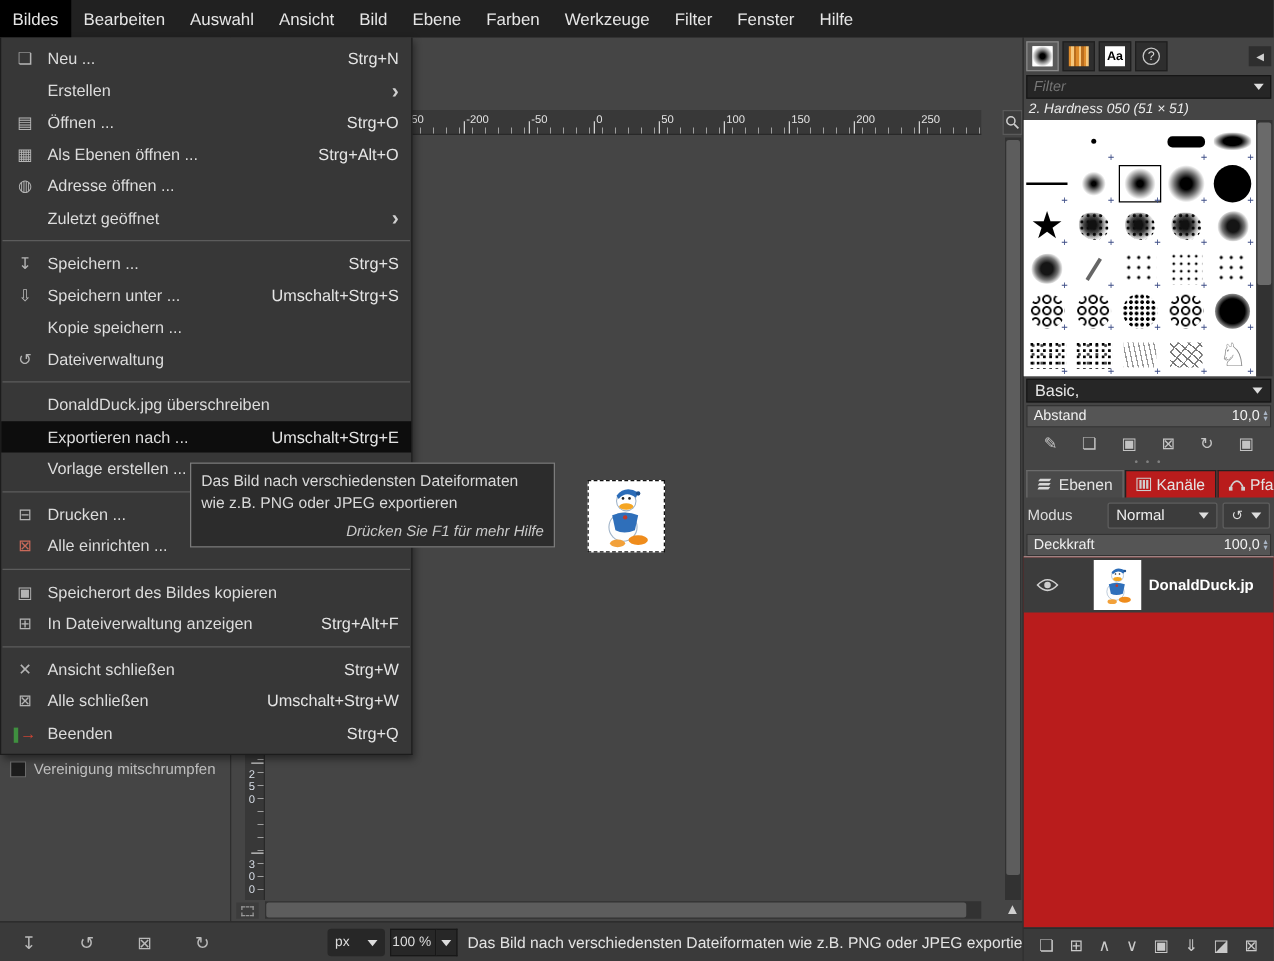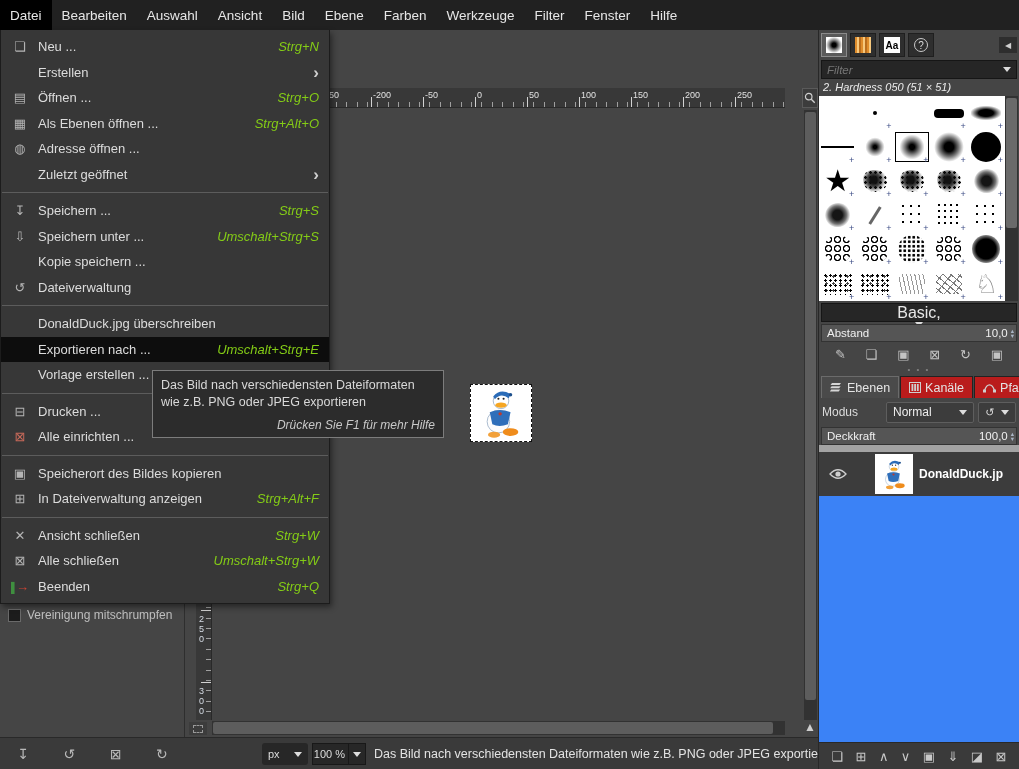--- a/index.html
+++ b/index.html
@@ -127,21 +127,21 @@
     background-image:radial-gradient(#000 1px,transparent 1.4px),radial-gradient(#444 1px,transparent 1.4px);
     background-size:5px 5px,7px 7px; }
   .b-grass::before { width:26px; height:20px; opacity:.75;
     background:repeating-linear-gradient(78deg,transparent 0 3px,#777 3px 4px); }
   .b-sticks::before { width:26px; height:20px; opacity:.8;
     background:repeating-linear-gradient(40deg,transparent 0 4px,#555 4px 5px),
                repeating-linear-gradient(-50deg,transparent 0 6px,#666 6px 7px); }
   .b-animal::before { content:"♘"; font-size:26px; line-height:1; color:#888; }
 
   .group-select { margin:2px 2px 0 2px; height:19px; background:#262626; border:1px solid #161616;
-    display:flex; align-items:center; justify-content:space-between; padding:0 6px; font-size:16px; color:#e8e8e8;flex-direction:column; }
+    display:flex; align-items:center; justify-content:space-between; padding:0 6px; font-size:13px; color:#e8e8e8; }
   .slider-row { margin:2px 2px 0 2px; height:18px; background:#555; border:1px solid #333;
     display:flex; align-items:center; padding:0 2px 0 5px; font-size:11.5px; color:#f0f0f0; }
   .slider-row .val { margin-left:auto; }
   .spin { display:flex; flex-direction:column; margin-left:3px; line-height:5px; }
   .spin span { font-size:6.5px; color:#aab6c6; }
   .brush-actions { height:25px; display:flex; align-items:center; justify-content:space-around; padding:0 6px; }
   .brush-actions .sbtn { color:#c3c3c3; font-size:13px; }
   .grip { height:7px; text-align:center; color:#808080; font-size:8px; line-height:5px; letter-spacing:2px; }
 
   .dock-tabs2 { display:flex; align-items:flex-end; height:24px; padding:0 2px; gap:1px; }
@@ -150,21 +150,21 @@
   .dtab2.active { background:#4a4a4a; border-color:#6b6b6b; }
   .mode-row { display:flex; align-items:center; gap:4px; padding:3px 3px 2px 3px; height:27px; font-size:12px; }
   .mode-select { margin-left:auto; width:88px; height:21px; background:#3c3c3c; border:1px solid #5e5e5e;
     border-radius:2px; display:flex; align-items:center; justify-content:space-between;
     padding:0 6px; font-size:12px; color:#eee; }
   .mode-aux { width:38px; height:21px; background:#3c3c3c; border:1px solid #5e5e5e; border-radius:2px;
     display:flex; align-items:center; justify-content:space-evenly; color:#ddd; font-size:11px; }
   .lock-row { display:flex; align-items:center; gap:12px; padding:2px 6px; height:21px; font-size:12px; color:#e2e2e2; }
   .lock-row .sbtn { color:#c6c6c6; font-size:13px; }
   .checker { width:12px; height:12px; background:repeating-conic-gradient(#b9b9b9 0% 25%, #565656 0% 50%) 0 0/6px 6px; }
-  .layer-list { flex:1; background:#3b82f6; border-top:7px solid #a3a3a3; }
+  .layer-list { flex:1; background:#b91c1c; border-top:1px solid #a3a3a3; }
   .layer-row { height:44px; background:#3c3c3c; display:flex; align-items:center; }
   .layer-row .eye { width:38px; display:flex; justify-content:center; }
   .layer-thumb { width:38px; height:40px; background:#fff; display:flex; align-items:center;
     justify-content:center; margin-right:6px; }
   .layer-name { font-size:12px; font-weight:bold; color:#fff; white-space:nowrap; overflow:hidden; }
   .dock-bottom { height:27px; background:#3a3a3a; border-top:1px solid #292929;
     display:flex; align-items:center; justify-content:space-evenly; }
   .dock-bottom .sbtn { color:#c9c9c9; font-size:13px; }
   .sbtn { cursor:default; }
   .ic-delete-options, .ic-delete-brush, .ic-delete-layer, .ic-close-all, .ic-page-setup { font-size:14px; }
@@ -172,39 +172,39 @@
 
   
   .file-menu { position:absolute; left:0; top:30px; width:330px; background:#373737;
     border:1px solid #1c1c1c; border-top:none; padding:4px 0; z-index:40;
     box-shadow:2px 3px 6px rgba(0,0,0,.45); }
   .menu-item { height:25.5px; display:flex; align-items:center; padding:0 10px 0 8px;
     font-size:13px; color:#dcdcdc; }
   .menu-item.hl { background:#0d0d0d; }
   .menu-item .ic { width:22px; text-align:center; color:#b4b4b4; font-size:13px; flex:0 0 auto; }
   .menu-item .lbl { margin-left:7px; white-space:nowrap; }
-  .menu-item .sc { margin-left:auto; color:#84cc16;font-style:italic; }
+  .menu-item .sc { margin-left:auto; color:#e5e5e5; }
   .menu-item .sub { margin-left:auto; font-size:17px; line-height:1; color:#cfcfcf; font-weight:bold; }
   .menu-sep { height:1px; background:#5c5c5c; margin:5px 1px; }
   .ic-quit { color:#cc4434 !important; font-weight:bold; }
   .ic-quit::before { content:"▌"; color:#3f8f3f; font-size:10px; margin-right:-2px; }
 
   
   .tooltip { position:absolute; left:152px; top:370px; width:292px; background:#2c2c2c;
     border:1px solid #7c7c7c; padding:6px 8px 5px 8px; z-index:60; }
   .tooltip .tip-text { font-size:12.5px; color:#d9d9d9; line-height:1.35; }
   .tooltip .tip-help { margin-top:7px; text-align:right; font-style:italic; font-size:12px; color:#c9c9c9; }
 </style>
 </head>
 <body>
 
 <div class="app">
 
   <div class="menubar">
-      <div class="mb-item active">Datei</div>
+      <div class="mb-item active">Bildes</div>
       <div class="mb-item">Bearbeiten</div>
       <div class="mb-item">Auswahl</div>
       <div class="mb-item">Ansicht</div>
       <div class="mb-item">Bild</div>
       <div class="mb-item">Ebene</div>
       <div class="mb-item">Farben</div>
       <div class="mb-item">Werkzeuge</div>
       <div class="mb-item">Filter</div>
       <div class="mb-item">Fenster</div>
       <div class="mb-item">Hilfe</div>

